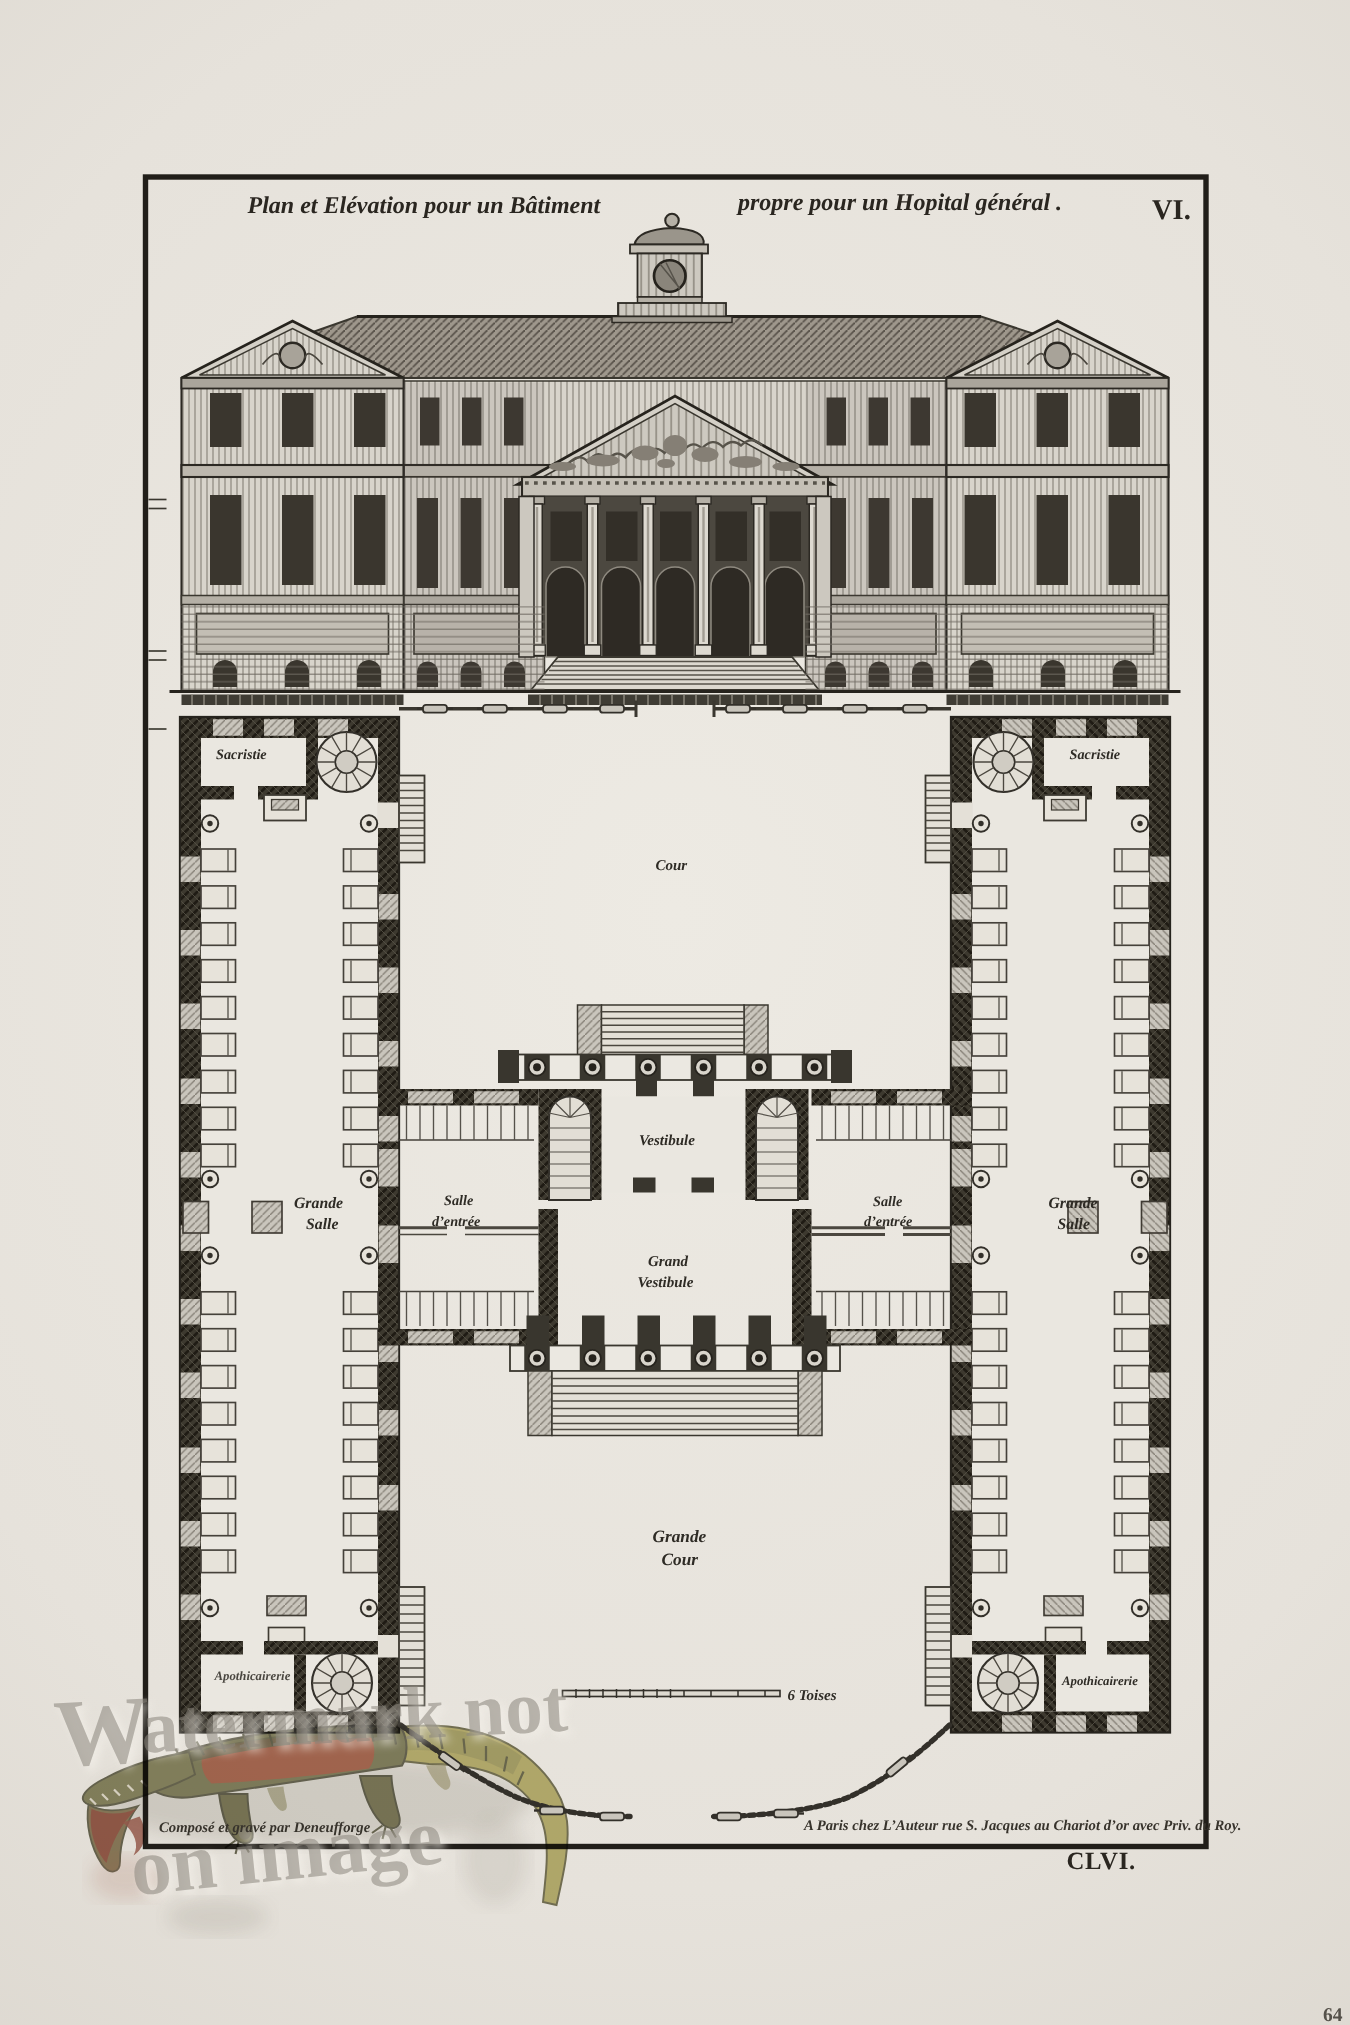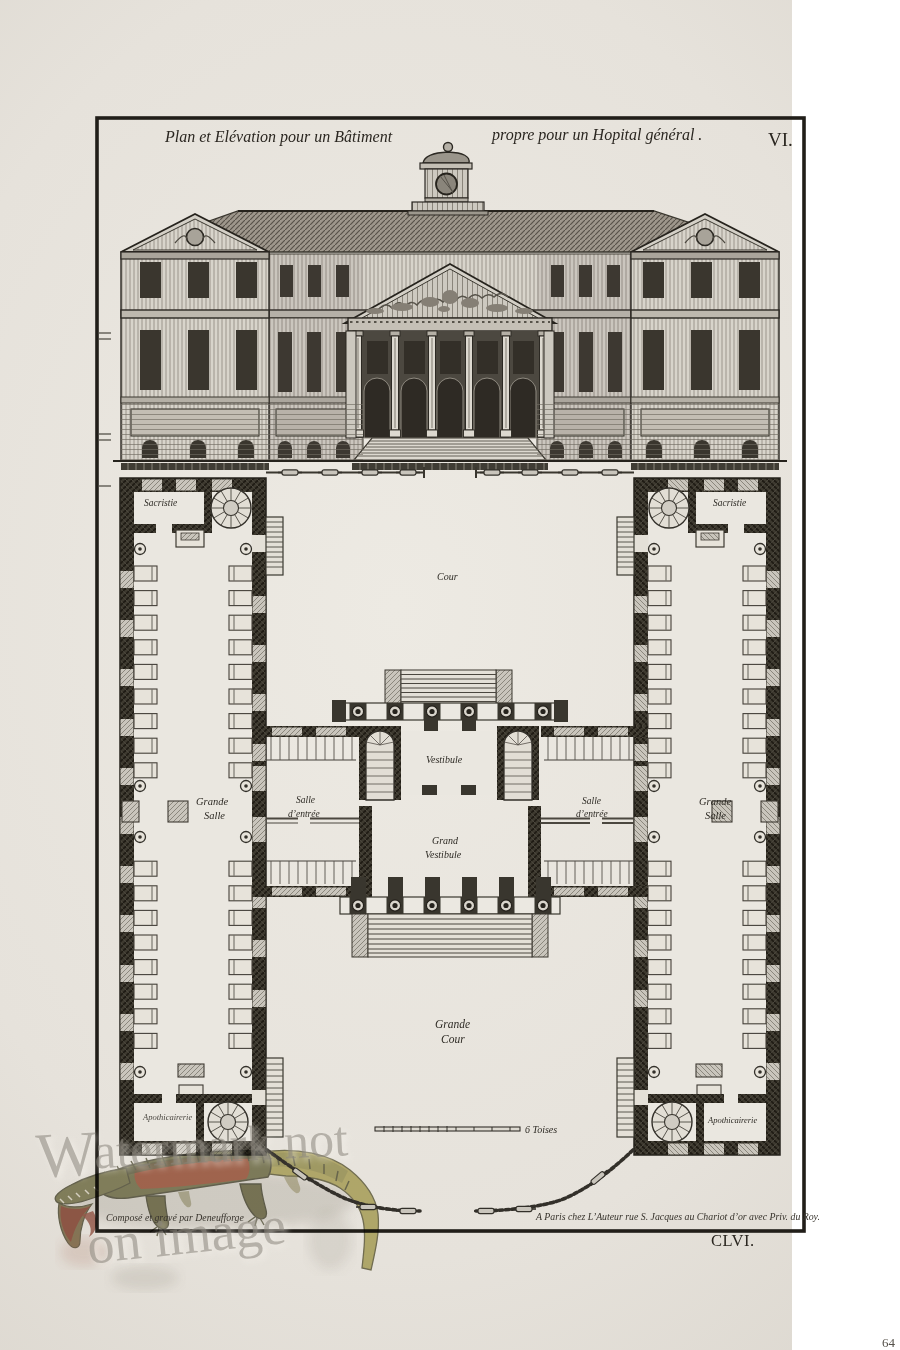--- a/index.html
+++ b/index.html
@@ -1,18 +1,18 @@
 <!DOCTYPE html>
 <html><head>
 <meta charset="utf-8">
 <style>
   html,body{margin:0;padding:0}
   body{width:900px;height:1350px;overflow:hidden;font-family:"Liberation Serif",serif}
-  .page{position:relative;width:792px;height:1350px;
-    background:radial-gradient(ellipse 115% 88% at 50% 45%, #edeae3 0%, #e6e2db 55%, #d6d1c8 100%);}
+  .page{position:relative;width:900px;height:1350px;
+    background:radial-gradient(ellipse 115% 88% at 50% 45%, #edeae3 0%, #e6e2db 55%, #d6d1c8 100%);font-weight:bold;}
   svg{position:absolute;left:0;top:0}
 </style>
 </head>
 <body>
 <div class="page">
 <svg width="900" height="1350" viewBox="0 0 900 1350">
 <defs>
   <pattern id="vh" width="4" height="6" patternUnits="userSpaceOnUse">
     <rect width="4" height="6" fill="#d8d4cb"></rect>
     <line x1="2" y1="0" x2="2" y2="6" stroke="#948f85" stroke-width="0.9"></line>

